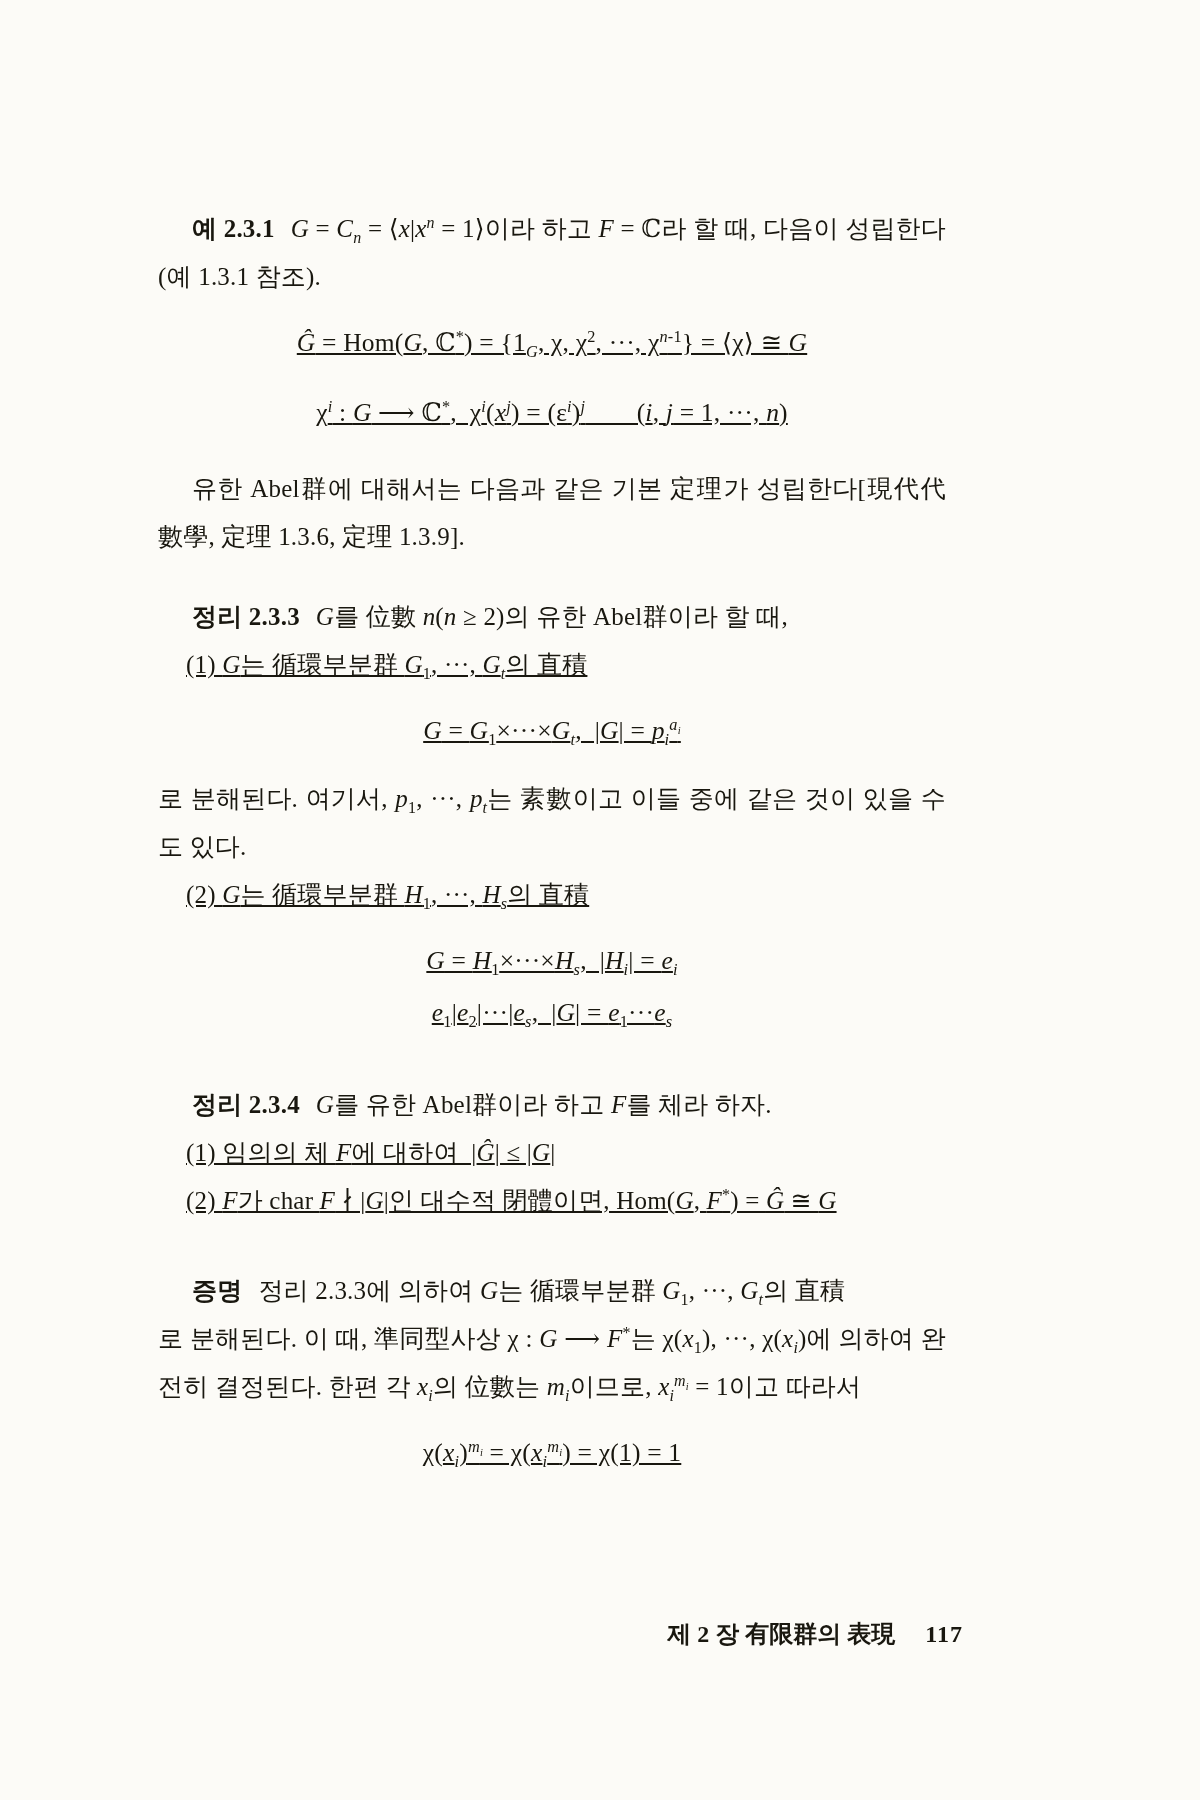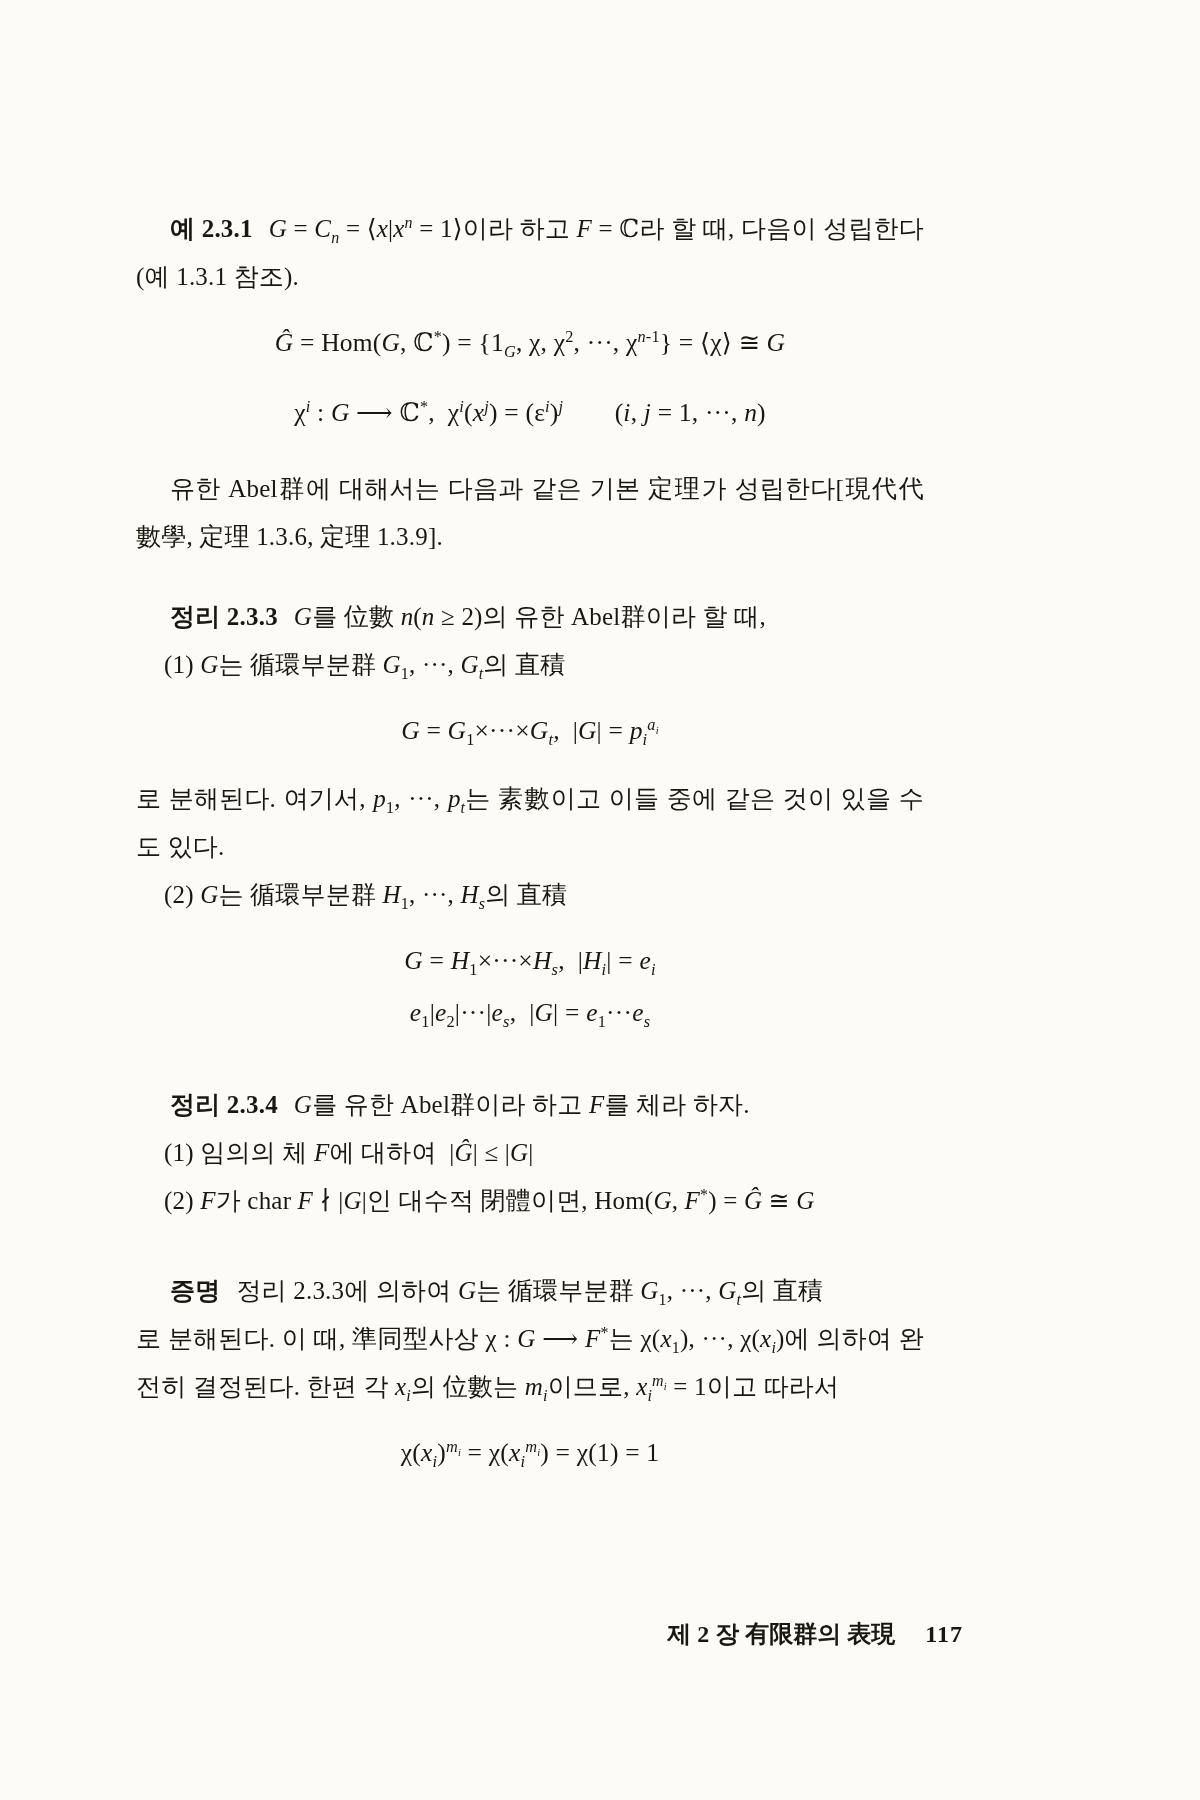--- a/index.html
+++ b/index.html
@@ -4,35 +4,36 @@
 <style>
   html,body{margin:0;padding:0;}
   body{
     width:1200px;height:1800px;position:relative;
     background:#fcfbf7;
     font-family:"Liberation Serif","DejaVu Serif","DejaVu Sans",serif;
     color:#19170f;
   }
   .page{position:absolute;inset:0;}
   .content{
-    position:absolute;left:136px;top:205px;width:788px;
+    position:absolute;left:158px;top:205px;width:788px;
     font-size:25px;line-height:48px;text-align:justify;
     letter-spacing:0.2px;
   }
   .para{margin:0;}
   .indent{text-indent:34px;}
-  .item{text-indent:28px;}
+  .item{text-indent:28px;text-decoration:underline;}
   .mt-md{margin-top:26px;}
   .mt-lg{margin-top:32px;}
   .mt-xl{margin-top:42px;}
   .label{font-weight:bold;margin-right:16px;}
   .eq{
     text-align:center;text-indent:0;
     margin:16px 0 18px 0;line-height:52px;
     font-size:25.5px;
+    text-decoration:underline;
   }
   .eq-line{display:block;}
   i{font-style:italic;}
   sub{font-size:64%;line-height:0;}
   sup{font-size:64%;line-height:0;}
   .footer{
     position:absolute;right:237px;top:1618px;
     font-size:24px;font-weight:bold;line-height:32px;
     white-space:nowrap;
   }

